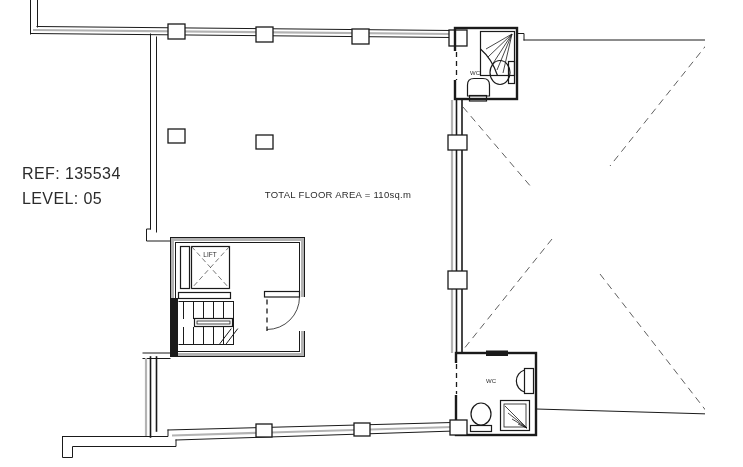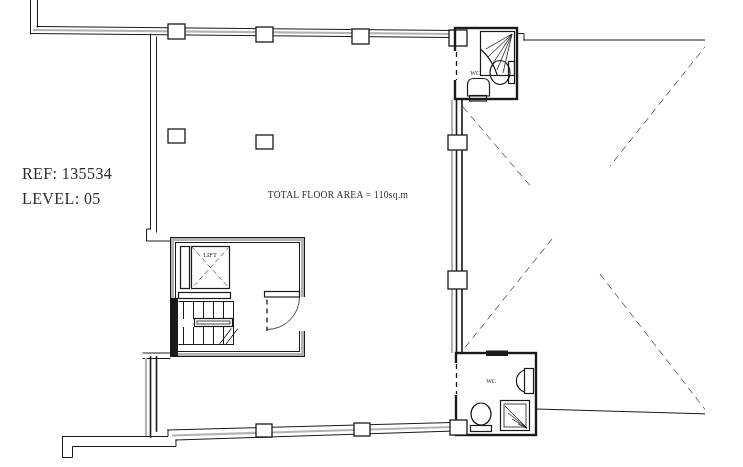--- a/index.html
+++ b/index.html
@@ -1,21 +1,21 @@
 <!DOCTYPE html>
 <html style="--background: #ffffff; --wall: #1a1a1a; --wall-secondary: #b3b3b3; --dashed: #606060; --text: #2b2b2b;"><head>
 <meta charset="utf-8">
 <style>
   :root{
     --background:#ffffff; --wall:#1a1a1a; --wall-secondary:#b3b3b3;
     --dashed:#606060; --text:#2b2b2b;
   }
   html,body{margin:0;padding:0;background:var(--background);}
   .canvas{position:relative;width:705px;height:467px;background:var(--background);overflow:hidden;
-    font-family:Liberation Serif, serif;}
+    font-family:Liberation Sans, sans-serif;}
   svg{display:block}
   .ln{stroke:var(--wall);stroke-width:1;fill:none;stroke-linecap:square}
   .ln2{stroke:var(--wall);stroke-width:1.6;fill:none;stroke-linecap:square}
   .thick{stroke:var(--wall);stroke-width:2.4;fill:none}
   .gray{stroke:var(--wall-secondary);stroke-width:2.2;fill:none}
   .grayband{stroke:var(--wall-secondary);stroke-width:3;fill:none}
   .dash{stroke:var(--dashed);stroke-width:1;fill:none;stroke-dasharray:7 5}
   .dashdoor{stroke:var(--wall);stroke-width:1.3;fill:none;stroke-dasharray:5 4}
   .xline{stroke:#555;stroke-width:0.8;fill:none;stroke-dasharray:5 3}
   .fixture{stroke:var(--wall);stroke-width:1.2;fill:none}

